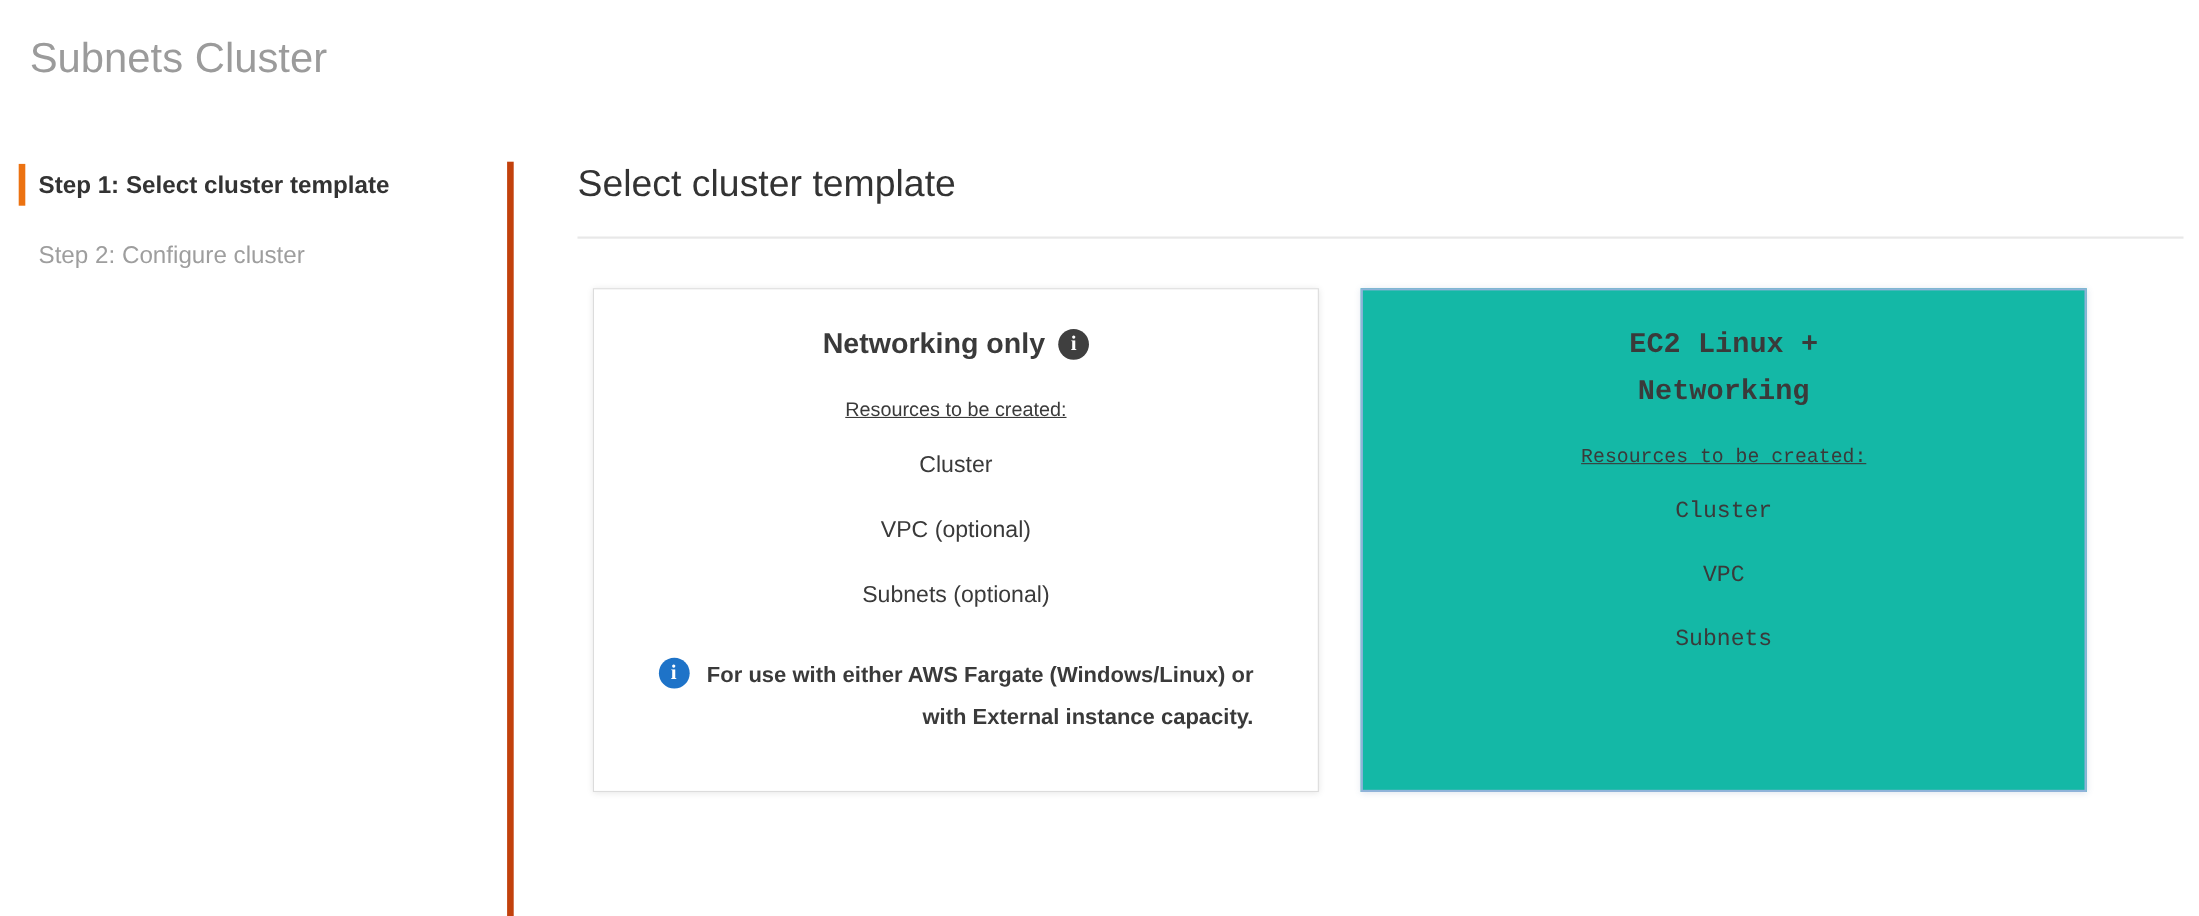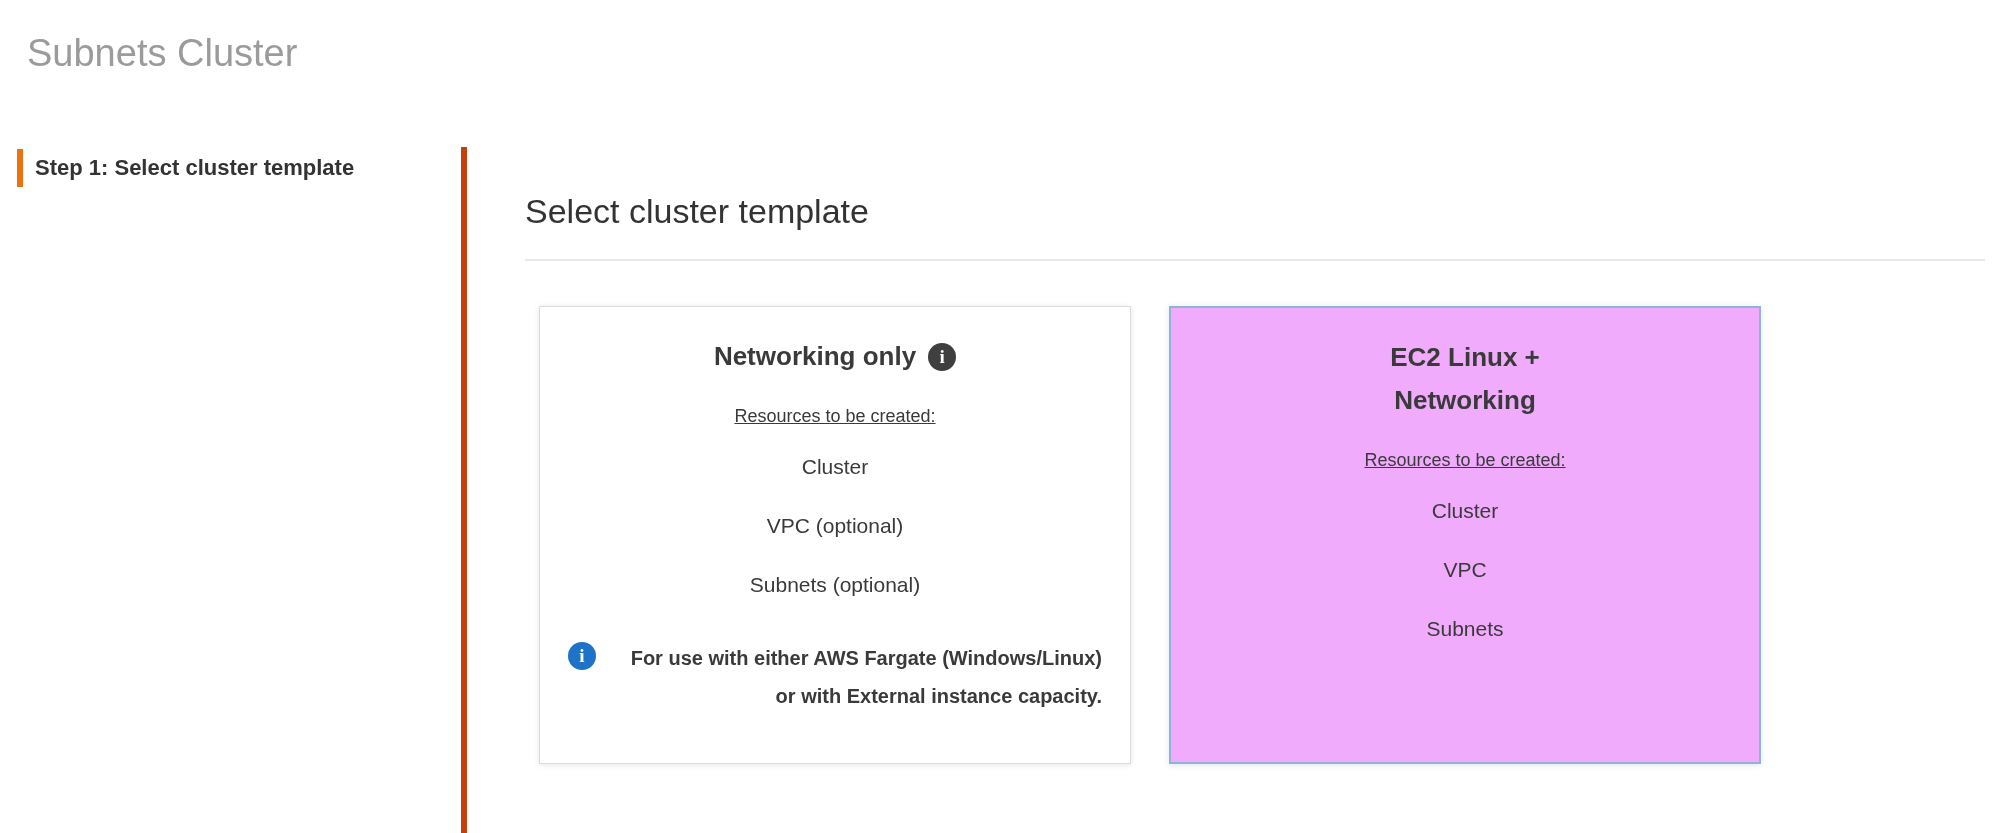--- a/index.html
+++ b/index.html
@@ -57,53 +57,53 @@
     flex: 1 1 auto;
     padding: 0 14px 0 58px;
   }
   .section-heading {
     font-size: 34px;
     font-weight: 400;
     color: #333;
     line-height: 40px;
     padding-bottom: 28px;
     border-bottom: 2px solid #e8e8e8;
-    margin-top: 44px;
   }
   .section-desc {
     margin-top: 26px;
     max-width: 1430px;
     font-size: 21px;
     line-height: 42px;
     color: #666;
   }
   
   .cards {
     display: flex;
     gap: 38px;
     margin-top: 45px;
     margin-left: 14px;
   }
   .card {
-    width: 592px;
+    width: 660px;
     min-height: 458px;
     background: #ffffff;
     border: 1px solid #dcdcdc;
     box-shadow: 0 1px 6px rgba(0,0,0,0.10);
     display: flex;
     flex-direction: column;
     align-items: center;
     text-align: center;
     padding: 28px 28px 26px 28px;
     cursor: pointer;
   }
   .card.selected {
-    background: #f0abfc;
+    background: #14b8a6;
     border: 2px solid #8fb3d9;
     box-shadow: 0 1px 6px rgba(70,110,160,0.18);
+    font-family: Liberation Mono, monospace;
   }
   .card-title-row {
     display: flex;
     align-items: center;
     justify-content: center;
     gap: 12px;
     margin-bottom: 28px;
   }
   .card-title {
     font-size: 26px;
@@ -162,20 +162,21 @@
 <body>
 
 <div class="page">
 
   <h1 class="page-title">Subnets Cluster</h1>
 
   <div class="content">
 
     <nav class="steps">
       <div class="step active">Step 1: Select cluster template</div>
+      <div class="step upcoming">Step 2: Configure cluster</div>
     </nav>
 
     <main class="main">
 
       <h2 class="section-heading">Select cluster template</h2>
 
 
       <div class="cards">
 
         <div class="card">

